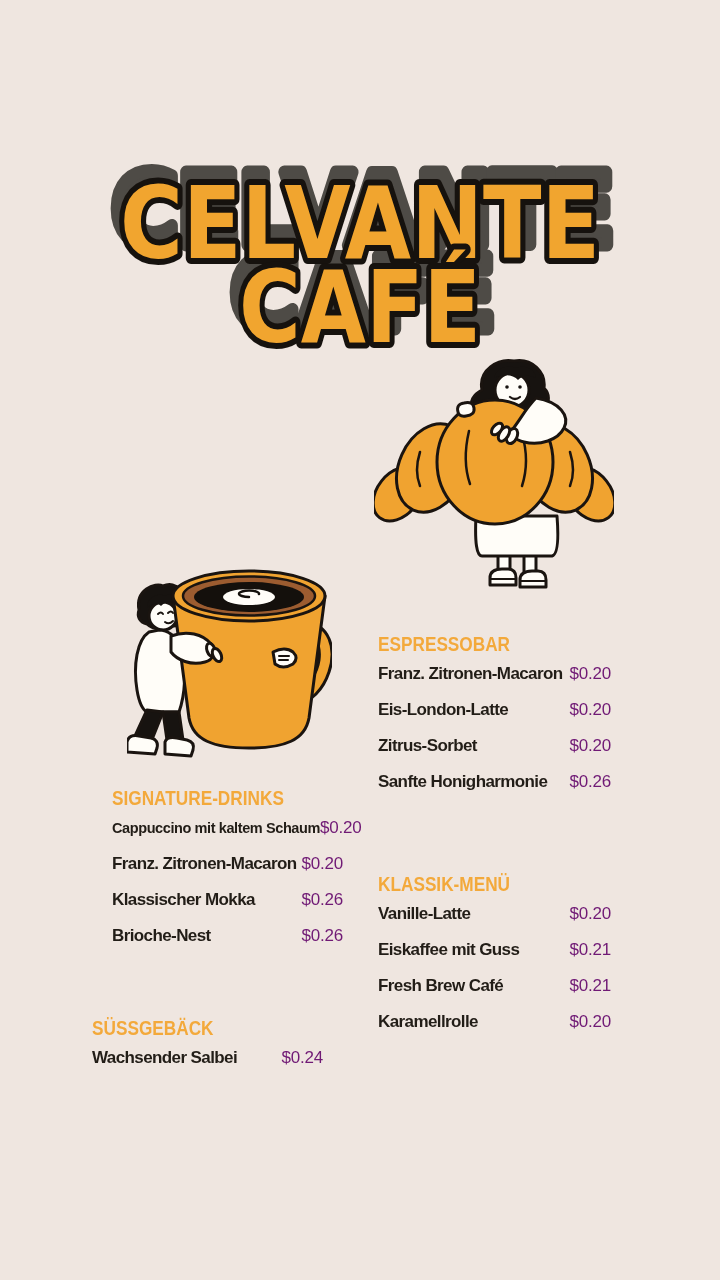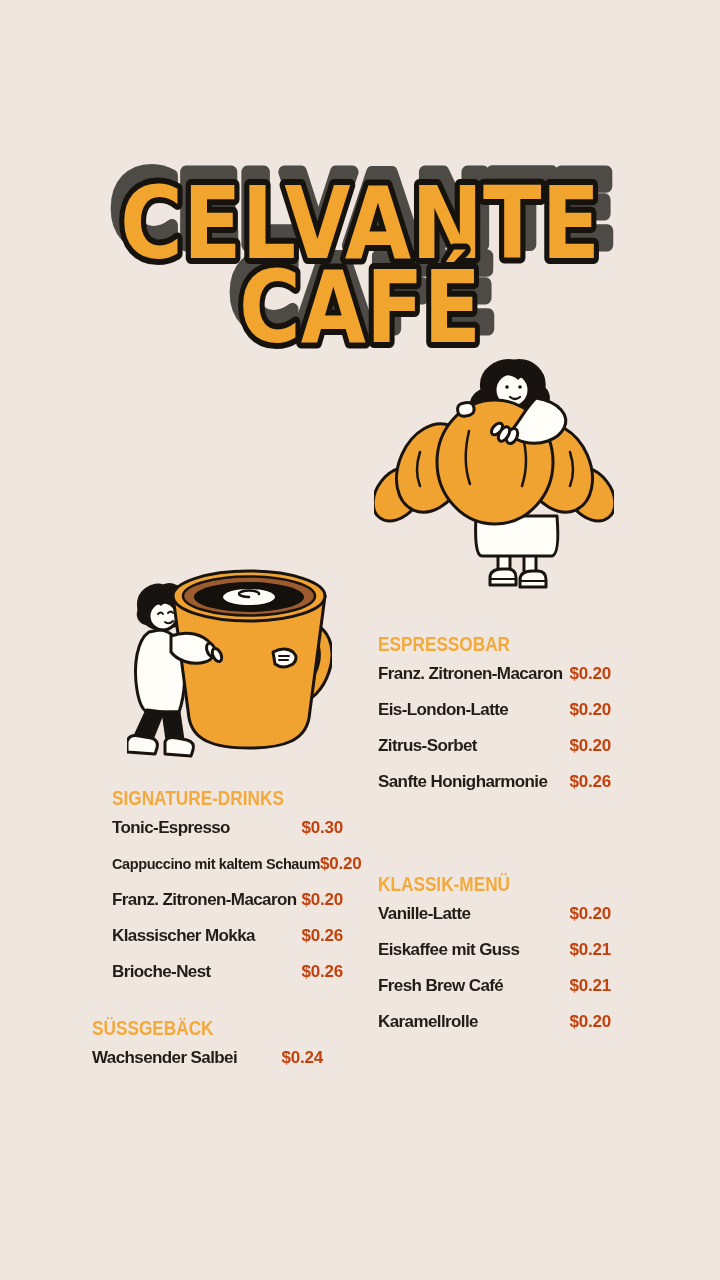--- a/index.html
+++ b/index.html
@@ -32,21 +32,21 @@
   .rows{}
   .row{
     display:flex; justify-content:space-between; align-items:center;
     height:36px; white-space:nowrap;
   }
   .item-name{
     font-size:17px; font-weight:bold; letter-spacing:-0.6px; color:#221D17;
   }
   .item-name.small{font-size:14.5px; letter-spacing:-0.4px;}
   .item-price{
-    font-size:17px; font-weight:bold; color:#c2410c; letter-spacing:-0.2px;
+    font-size:17px; font-weight:normal; color:#701a75; letter-spacing:-0.2px;
   }
   .illu{position:absolute;}
   .illu-croissant{left:374px; top:356px;}
   .illu-mug{left:127px; top:560px;}
 </style>
 </head>
 <body>
 
 <div class="poster">
 
@@ -145,24 +145,20 @@
           <span class="item-name">Sanfte Honigharmonie</span>
           <span class="item-price">$0.26</span>
         </div>
       </div>
   </div>
 
   <div class="section sec-signature">
     <span class="sec-title">SIGNATURE-DRINKS</span>
     <div class="rows">
         <div class="row">
-          <span class="item-name">Tonic-Espresso</span>
-          <span class="item-price">$0.30</span>
-        </div>
-        <div class="row">
           <span class="item-name small">Cappuccino mit kaltem Schaum</span>
           <span class="item-price">$0.20</span>
         </div>
         <div class="row">
           <span class="item-name">Franz. Zitronen-Macaron</span>
           <span class="item-price">$0.20</span>
         </div>
         <div class="row">
           <span class="item-name">Klassischer Mokka</span>
           <span class="item-price">$0.26</span>

